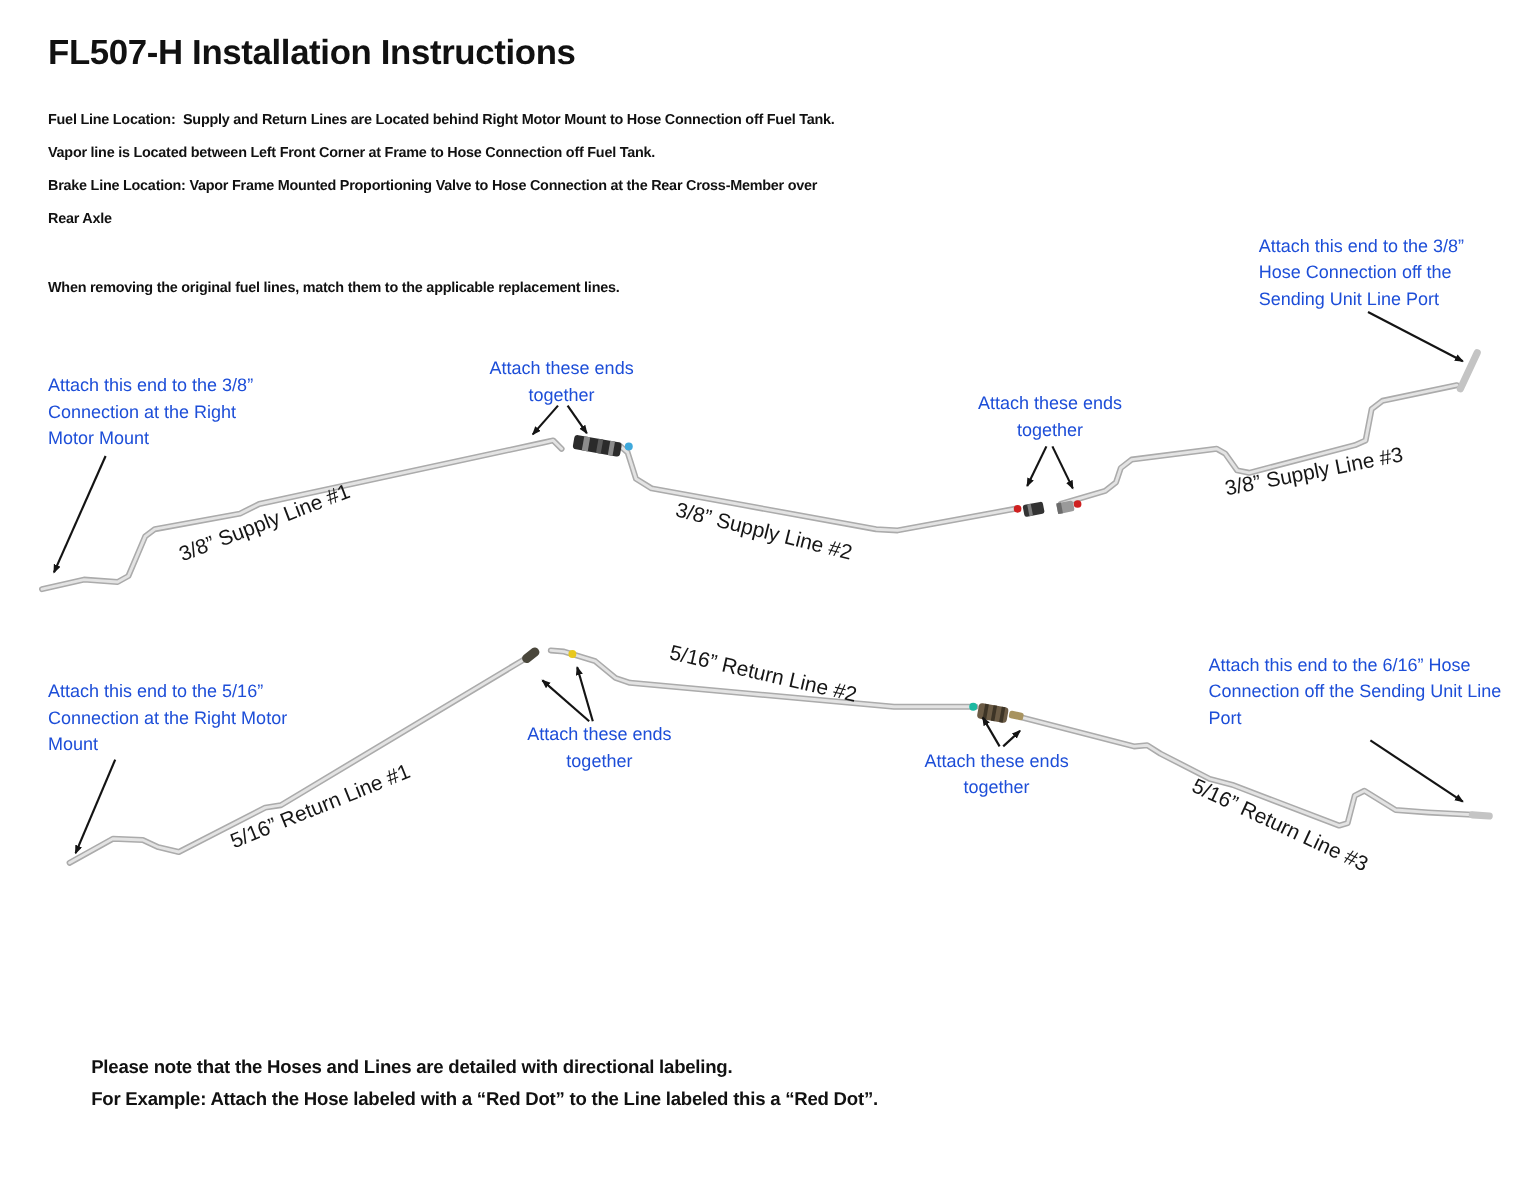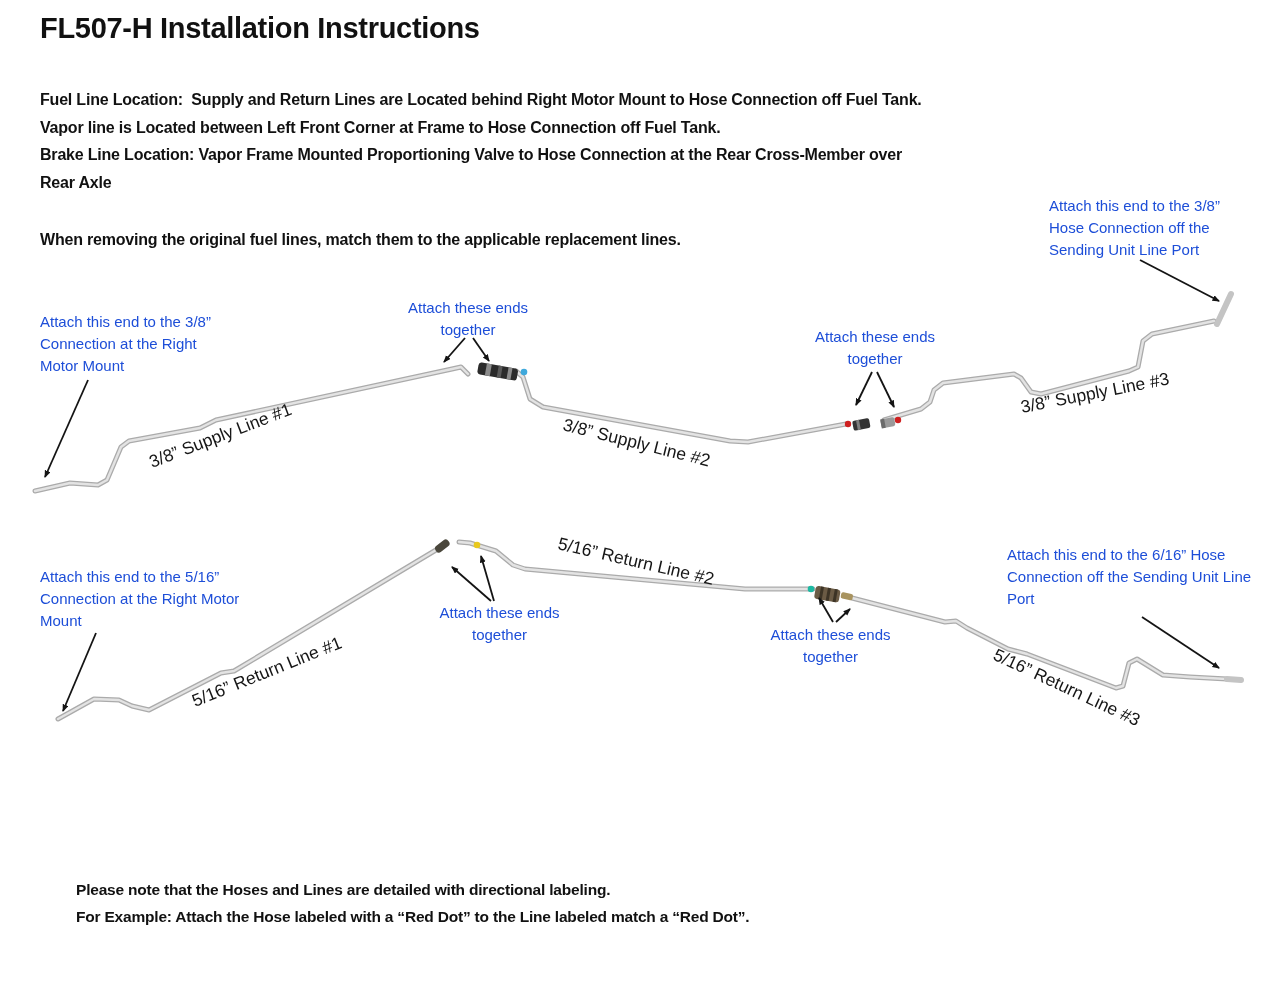--- a/index.html
+++ b/index.html
@@ -2,21 +2,21 @@
 <html><head>
 <meta charset="utf-8">
 <style>
   html,body{margin:0;padding:0;background:#ffffff;}
   .sheet{
     position:relative;width:1280px;height:989px;background:#ffffff;
     font-family:"Liberation Sans",sans-serif;color:#111;overflow:hidden;
   }
   .abs{position:absolute;}
   .title{font-size:29px;font-weight:bold;letter-spacing:-0.3px;white-space:pre;}
-  .bold-par{font-size:16px;font-weight:bold;line-height:27.5px;white-space:pre-wrap;letter-spacing:-0.2px;}
+  .bold-par{font-size:12px;font-weight:bold;line-height:27.5px;white-space:pre-wrap;letter-spacing:-0.2px;}
   .ann{font-size:15px;line-height:22px;color:#1d4ed8;}
   .ann.center{text-align:center;}
   .footer-par{font-size:15.5px;font-weight:bold;line-height:26.5px;letter-spacing:-0.2px;white-space:pre-wrap;}
   svg{position:absolute;left:0;top:0;}
   svg text{font-family:"Liberation Sans",sans-serif;font-size:17.5px;fill:#161616;}
 </style>
 </head>
 <body>
 
 <div class="sheet">
@@ -107,21 +107,21 @@
     </g>
 
     <text x="152" y="468" transform="rotate(-21 152 468)">3/8” Supply Line #1</text>
     <text x="562" y="430" transform="rotate(14 562 430)">3/8” Supply Line #2</text>
     <text x="1022" y="413" transform="rotate(-11 1022 413)">3/8” Supply Line #3</text>
     <text x="195" y="707" transform="rotate(-22 195 707)">5/16” Return Line #1</text>
     <text x="557" y="549" transform="rotate(13 557 549)">5/16” Return Line #2</text>
     <text x="992" y="659" transform="rotate(25 992 659)">5/16” Return Line #3</text>
   </svg>
 
-  <div class="abs title" style="left:40px;top:12px;">FL507-H Installation Instructions</div>
+  <div class="abs title" style="left:40px;top:28px;">FL507-H Installation Instructions</div>
 
   <div class="abs" style="left:40px;top:86px;width:1160px;">
     <div class="bold-par">Fuel Line Location:  Supply and Return Lines are Located behind Right Motor Mount to Hose Connection off Fuel Tank.</div>
     <div class="bold-par">Vapor line is Located between Left Front Corner at Frame to Hose Connection off Fuel Tank.</div>
     <div class="bold-par">Brake Line Location: Vapor Frame Mounted Proportioning Valve to Hose Connection at the Rear Cross-Member over</div>
     <div class="bold-par">Rear Axle</div>
   </div>
 
   <div class="abs bold-par" style="left:40px;top:226px;width:1000px;">When removing the original fuel lines, match them to the applicable replacement lines.</div>
 
@@ -130,16 +130,16 @@
   <div class="abs ann center" style="left:805px;top:326px;width:140px;">Attach these ends together</div>
   <div class="abs ann" style="left:1049px;top:195px;width:205px;">Attach this end to the 3/8” Hose Connection off the Sending Unit Line Port</div>
 
   <div class="abs ann" style="left:40px;top:566px;width:230px;">Attach this end to the 5/16” Connection at the Right Motor Mount</div>
   <div class="abs ann center" style="left:427px;top:602px;width:145px;">Attach these ends together</div>
   <div class="abs ann center" style="left:758px;top:624px;width:145px;">Attach these ends together</div>
   <div class="abs ann" style="left:1007px;top:544px;width:248px;">Attach this end to the 6/16” Hose Connection off the Sending Unit Line Port</div>
 
   <div class="abs" style="left:40px;top:877px;width:900px;margin-left:36px;">
     <div class="footer-par">Please note that the Hoses and Lines are detailed with directional labeling.</div>
-    <div class="footer-par">For Example: Attach the Hose labeled with a “Red Dot” to the Line labeled match a “Red Dot”.</div>
+    <div class="footer-par">For Example: Attach the Hose labeled with a “Red Dot” to the Line labeled this a “Red Dot”.</div>
   </div>
 
 </div>
 
 </body></html>

